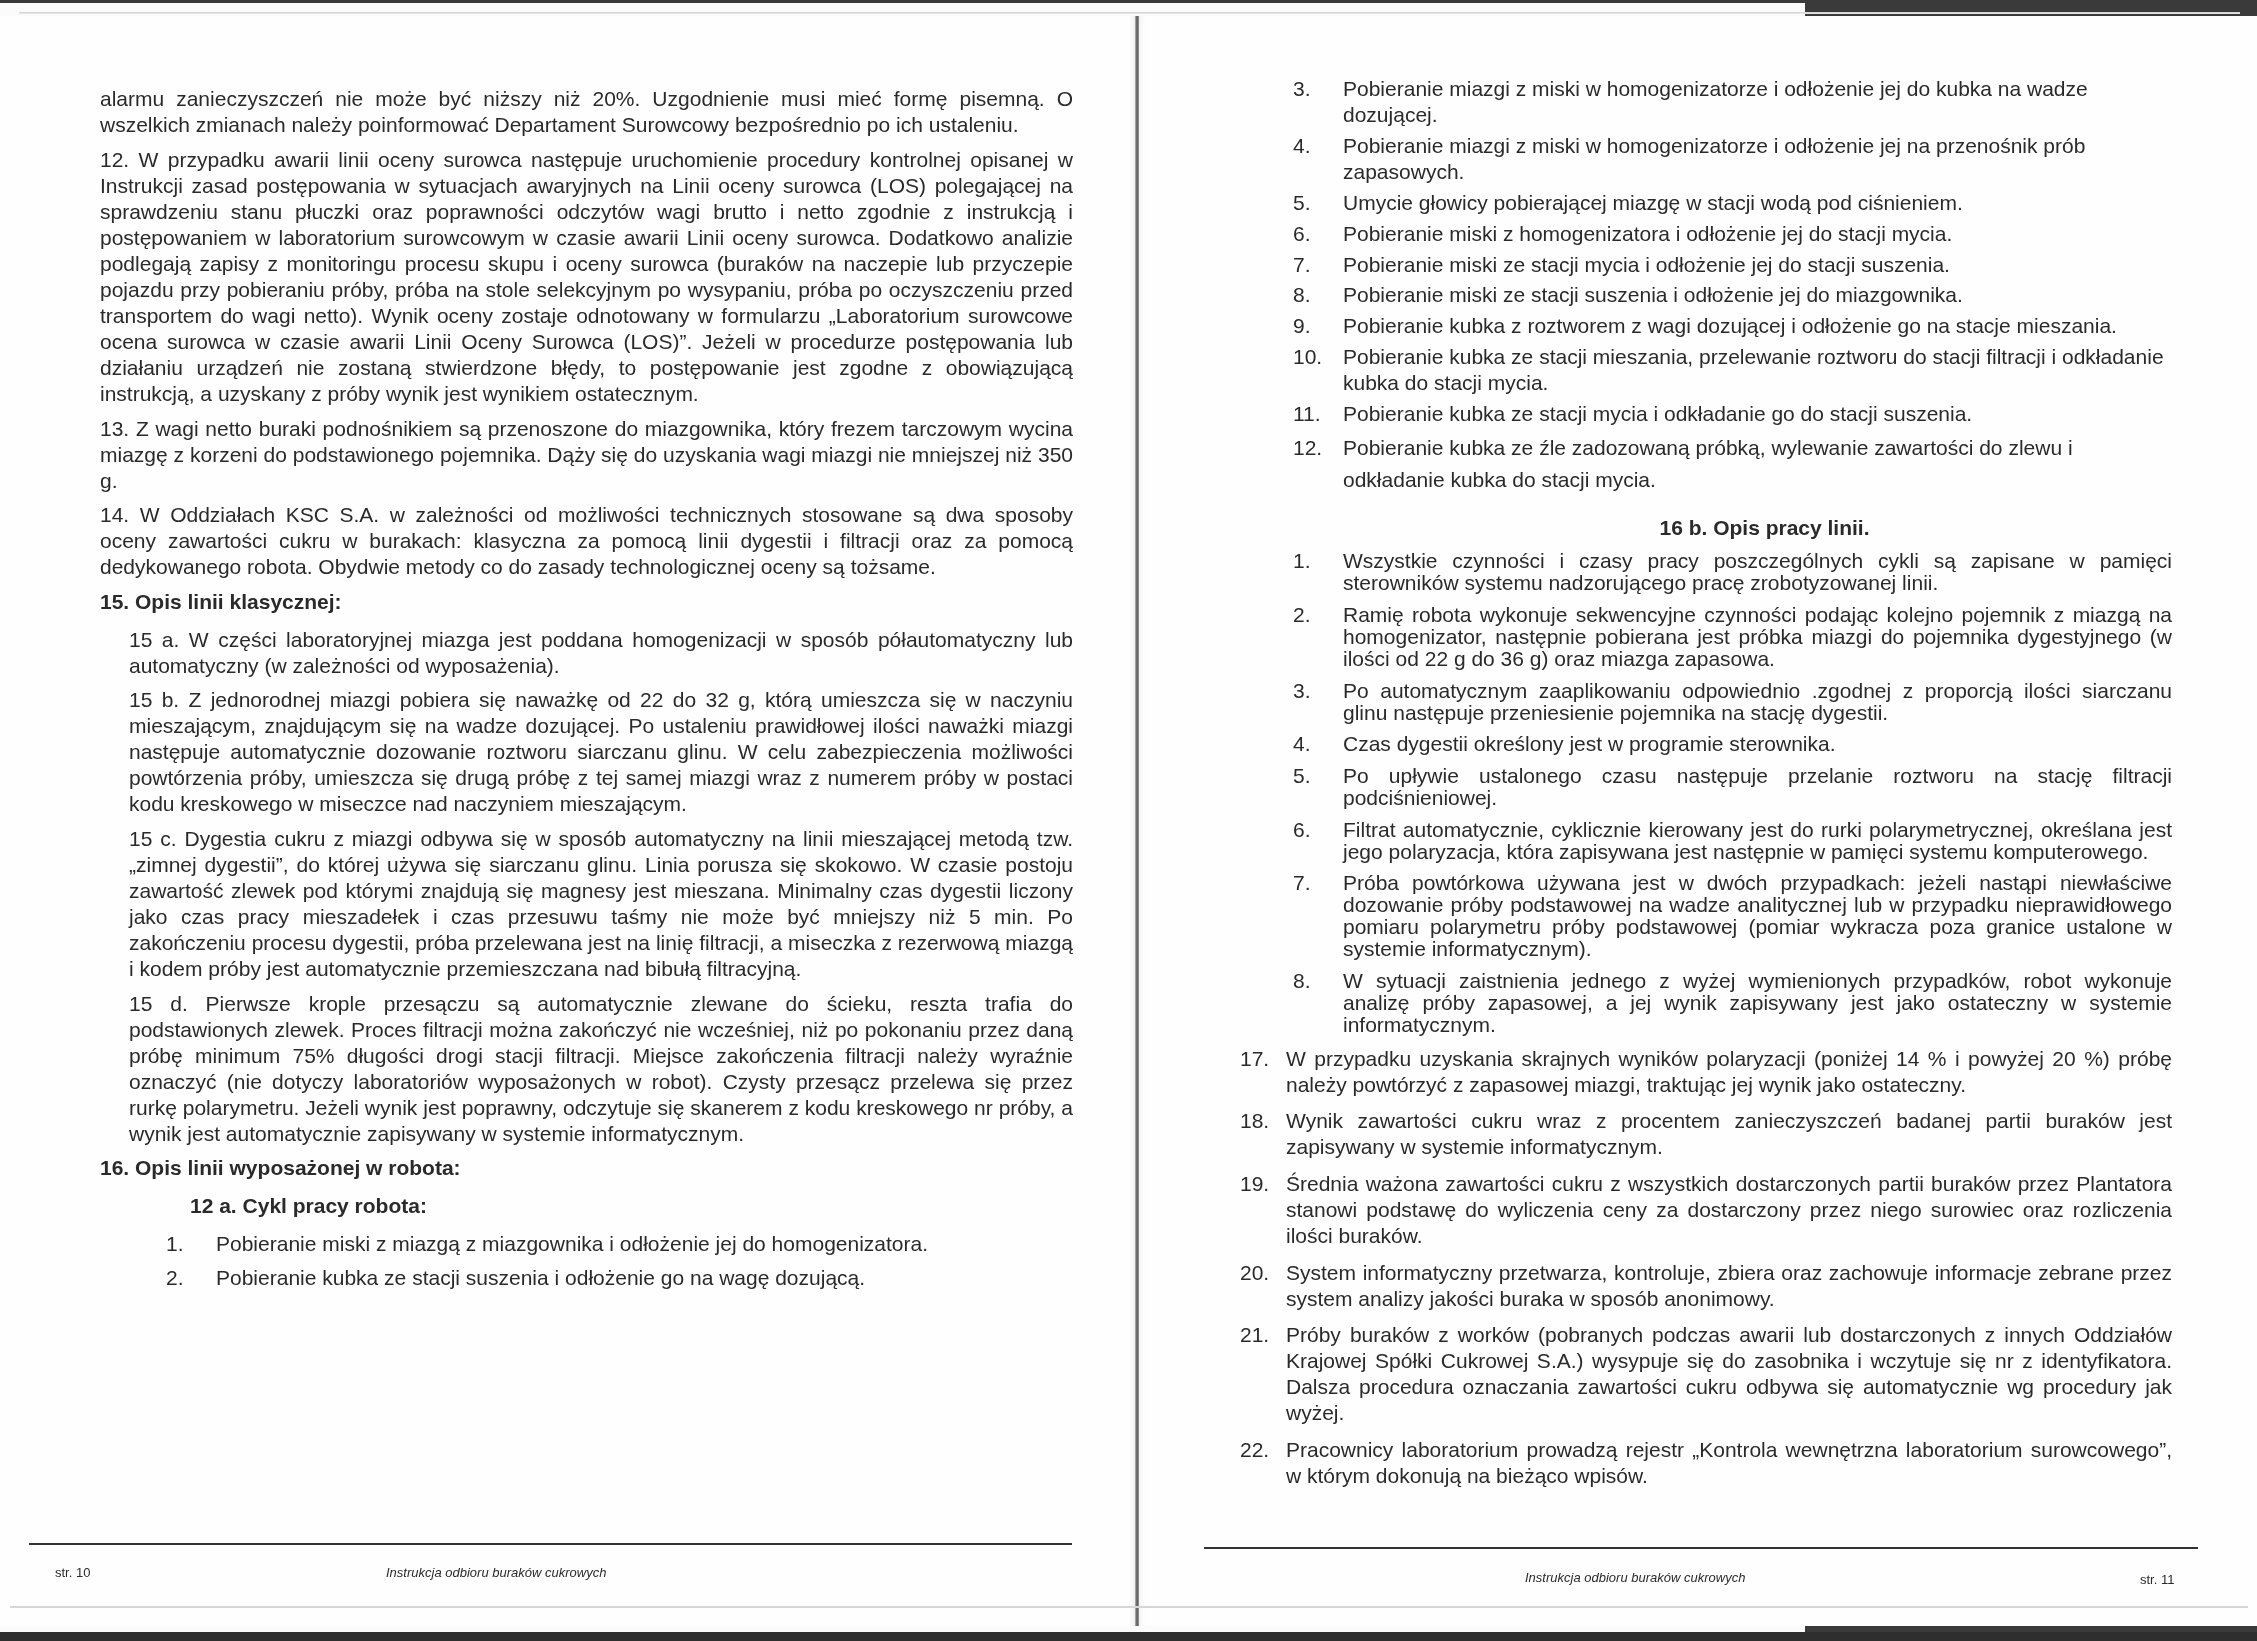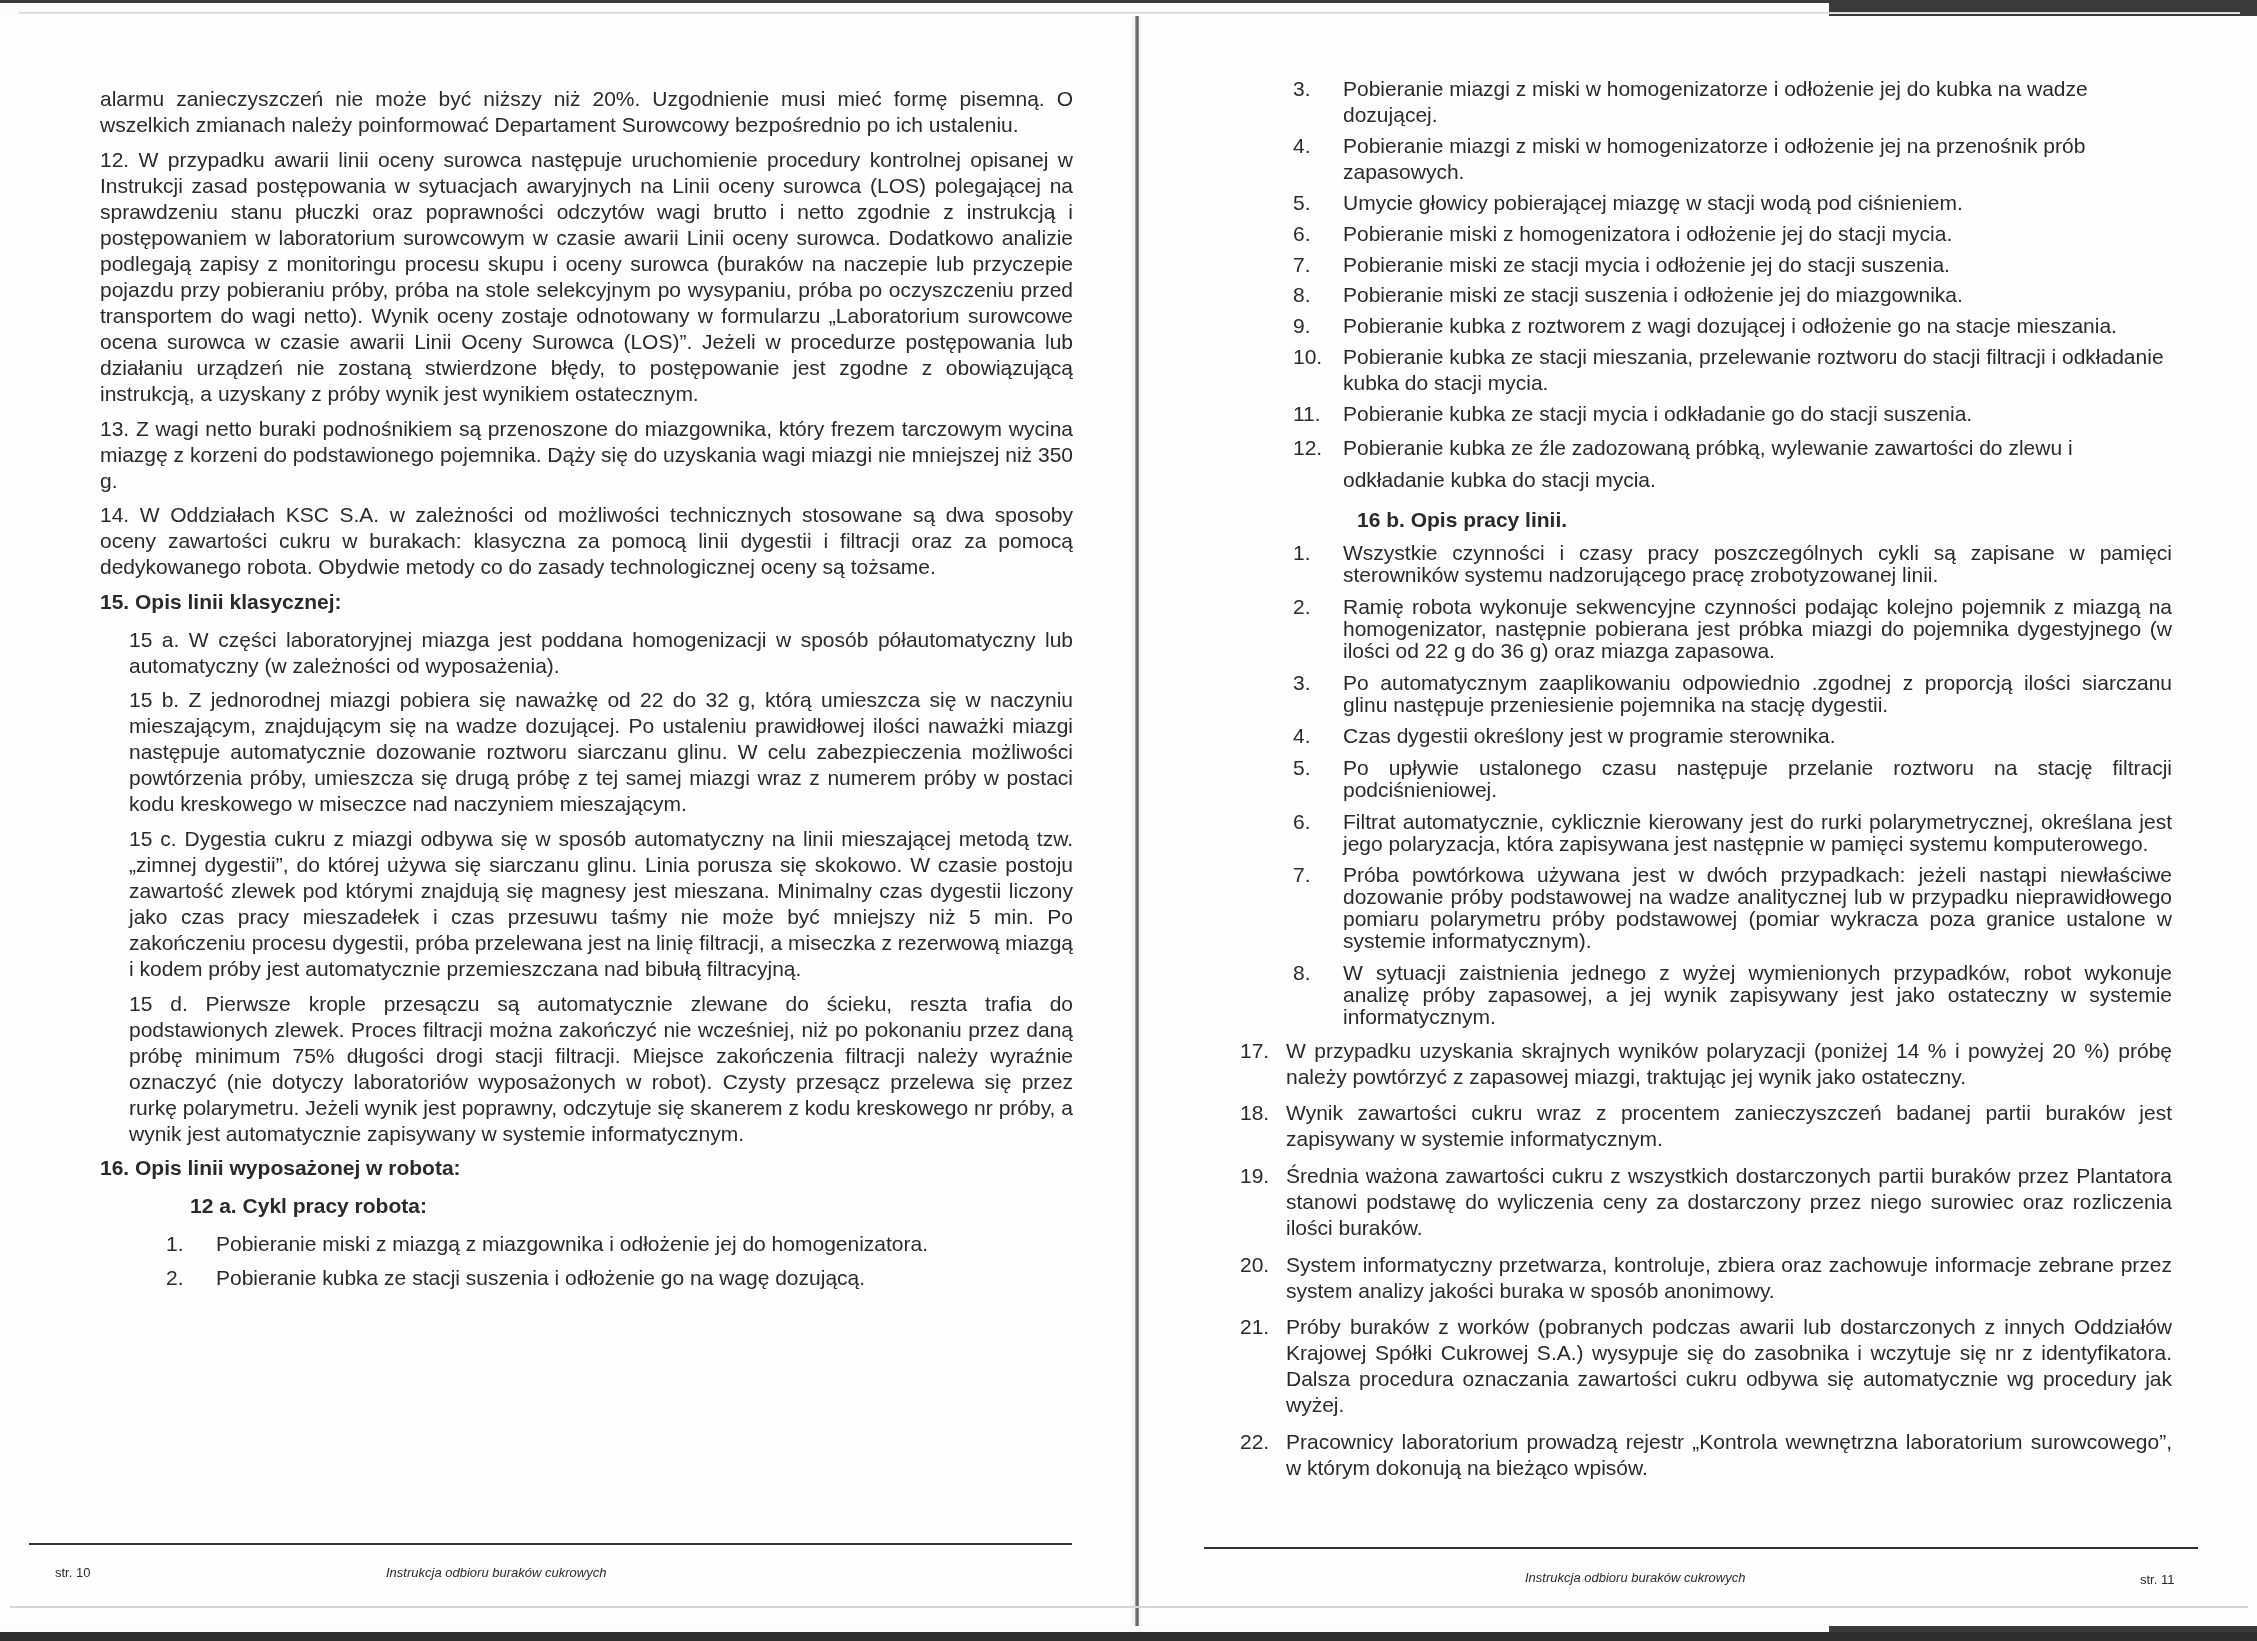--- a/index.html
+++ b/index.html
@@ -1,17 +1,17 @@
 <!DOCTYPE html>
 <html><head>
 <meta charset="utf-8">
 <style>
   html, body { margin:0; padding:0; }
   body { width:2257px; height:1641px; position:relative; overflow:hidden; background:#3a3a3a; font-family:"Liberation Sans", sans-serif; color:#2a2a2a; }
-  .spread { position:absolute; left:0; top:2.9px; width:1805px; height:1632px; background:#fbfbfb;padding-left:24px; }
+  .spread { position:absolute; left:0; top:2.9px; width:1805px; height:1632px; background:#fbfbfb; }
   .topline { position:absolute; left:19.3px; top:8.7px; width:2221px; height:2.9px; background:linear-gradient(#cfcfcf,#ececec); }
   .page { position:absolute; top:13.5px; height:1610px; background:#fefefe; }
   .page.left { left:0; width:1135px; box-shadow: inset -5.8px 0 7.7px -5.8px rgba(0,0,0,0.12); }
   .page.right { left:1139px; width:1118px; box-shadow: inset 5.8px 0 7.7px -5.8px rgba(0,0,0,0.10); }
   .gutter { position:absolute; left:1135px; top:13.5px; width:3.9px; height:1610px; background:linear-gradient(90deg,#bbb,#555,#999); }
   .bottomline { position:absolute; left:9.7px; top:1603px; width:2238px; height:1.9px; background:#d6d6d6; }
   .bottomdark { position:absolute; left:0; top:1632px; width:2257px; height:9.7px; background:#2e2e2e; }
 
   .col { position:absolute; font-size:21px; line-height:26px; }
   .left .col { left:100px; width:973px; top:70px; }
@@ -20,21 +20,21 @@
   .sub { margin-left:29px; }
   .h { font-weight:bold; margin:3.9px 0 11.6px 0; font-size:21px; }
   .h.indent { margin-left:90px; }
   ol.items { list-style:none; margin:0; padding:0; }
   ol.items li { position:relative; padding-left:50px; margin-bottom:5.8px; text-align:justify; }
   ol.items li .num { position:absolute; left:0; top:0; }
   .left ol.items { margin-left:66px; }
   .left ol.items li { margin-bottom:8.7px; text-align:left; }
   .right ol.items.robot li { text-align:left; padding-left:50px; margin-bottom:4.8px; }
   .right ol.items.robot li.tall { line-height:32px; }
-  .right .h.sub16b { margin-left:64px; margin-top:11px; margin-bottom:9.7px; }
+  .right .h.sub16b { margin-left:64px; margin-top:19px; margin-bottom:9.7px;text-align:center; }
   .right ol.items.line li { margin-bottom:9.7px; }
   .right ol.items.line li.tight { line-height:22px; }
   .right ol.main { margin-left:-53px; }
   .right ol.main li { padding-left:46px; margin-bottom:10.6px; }
 
   .footer-rule { position:absolute; height:1.9px; background:#333; }
   .left .footer-rule { left:29px; width:1043px; top:1527px; }
   .right .footer-rule { left:65px; width:994px; top:1531px; }
   .footer { position:absolute; font-size:13px; }
   .pnum-left { left:55px; top:1549px; }

